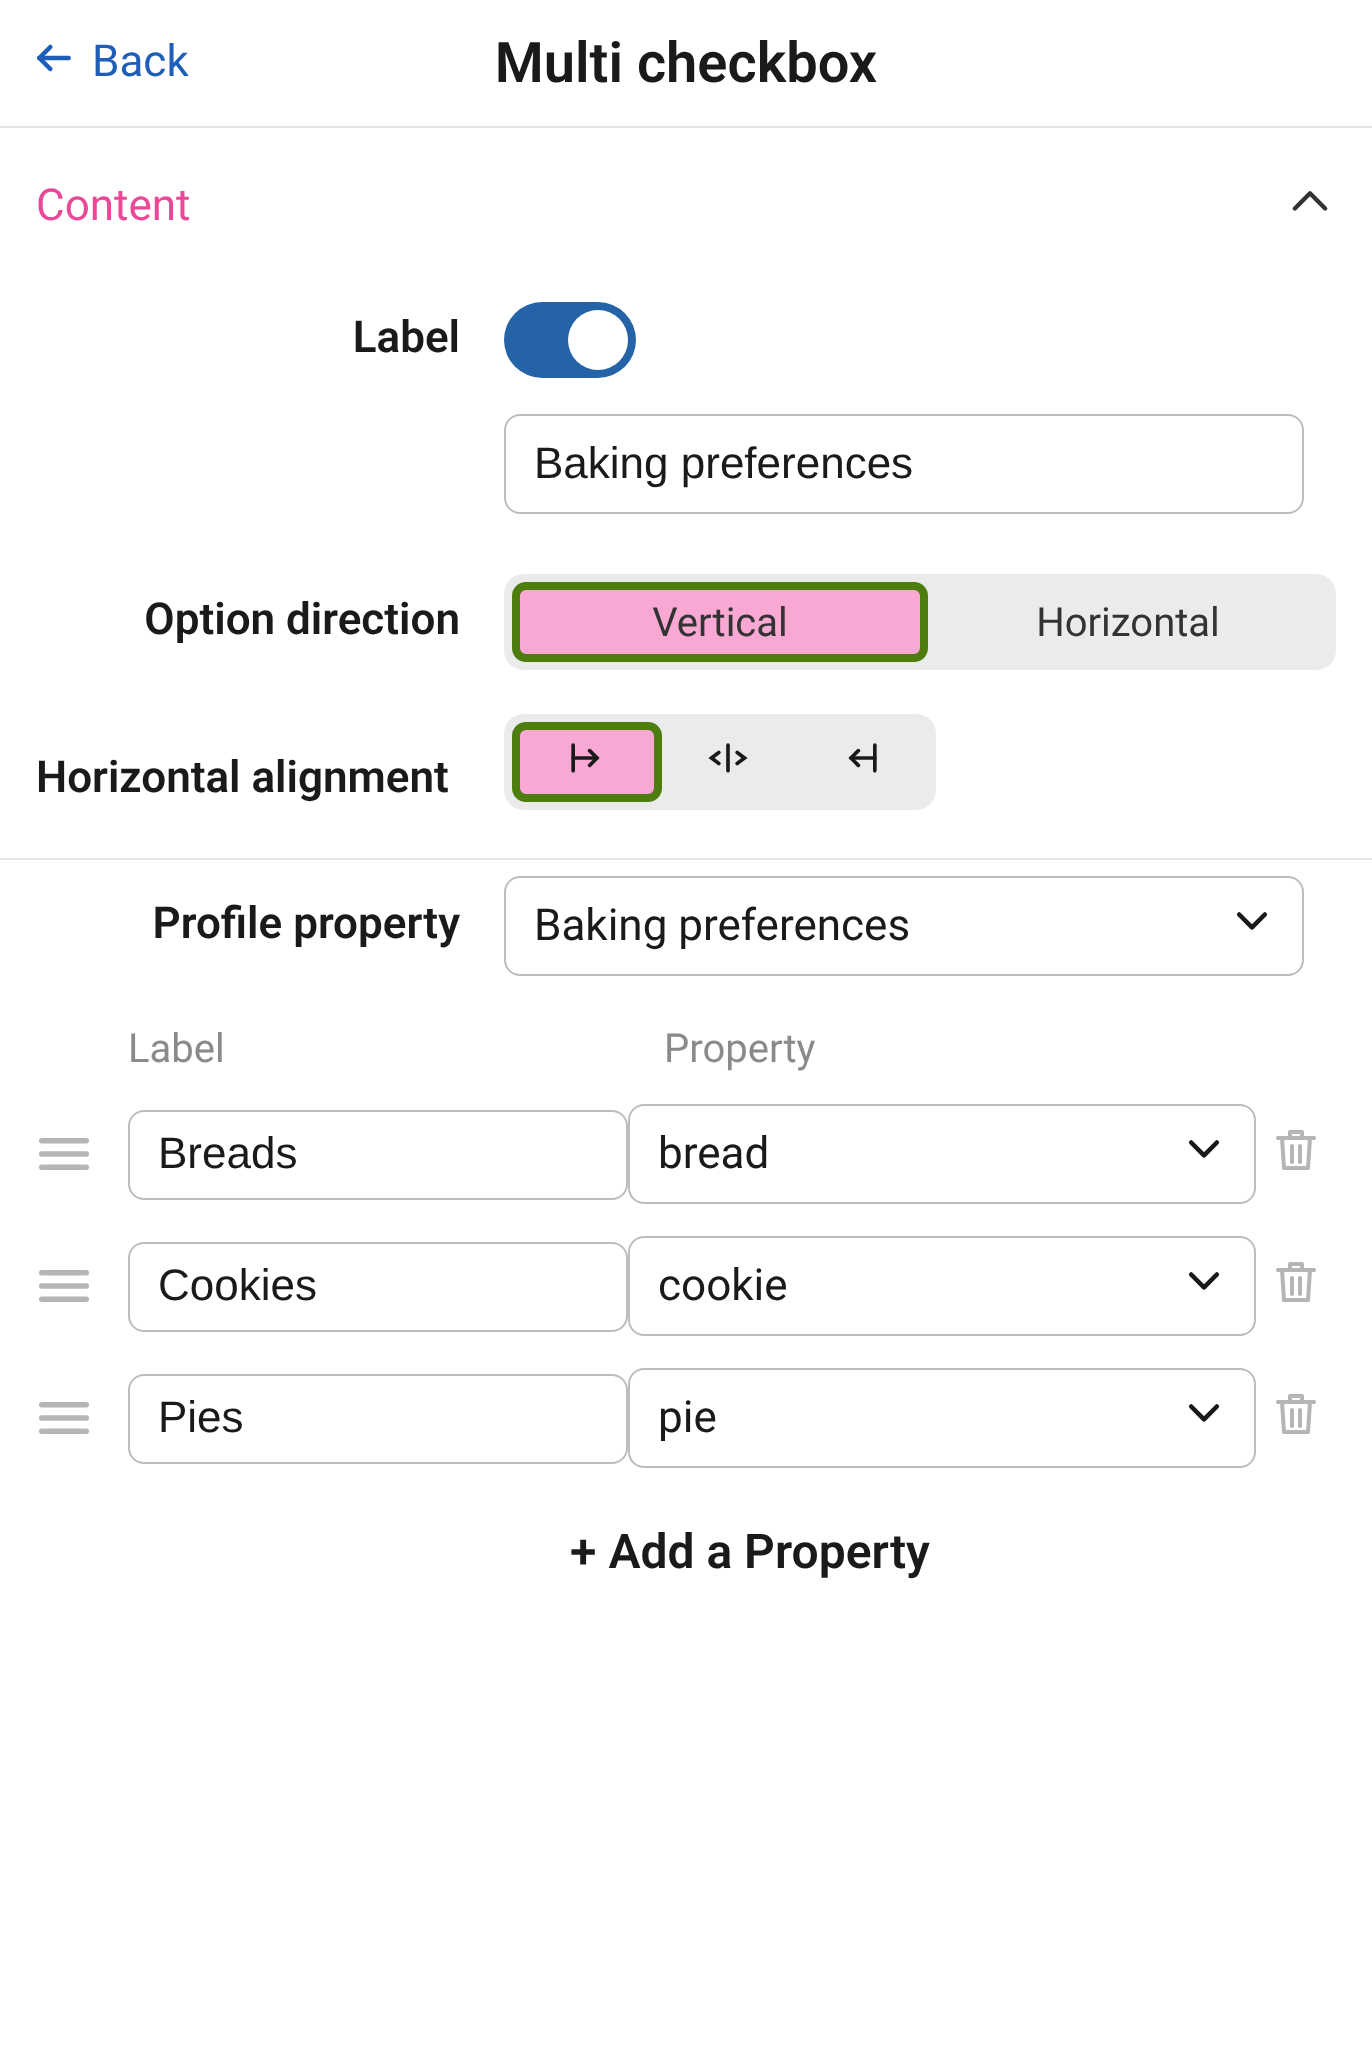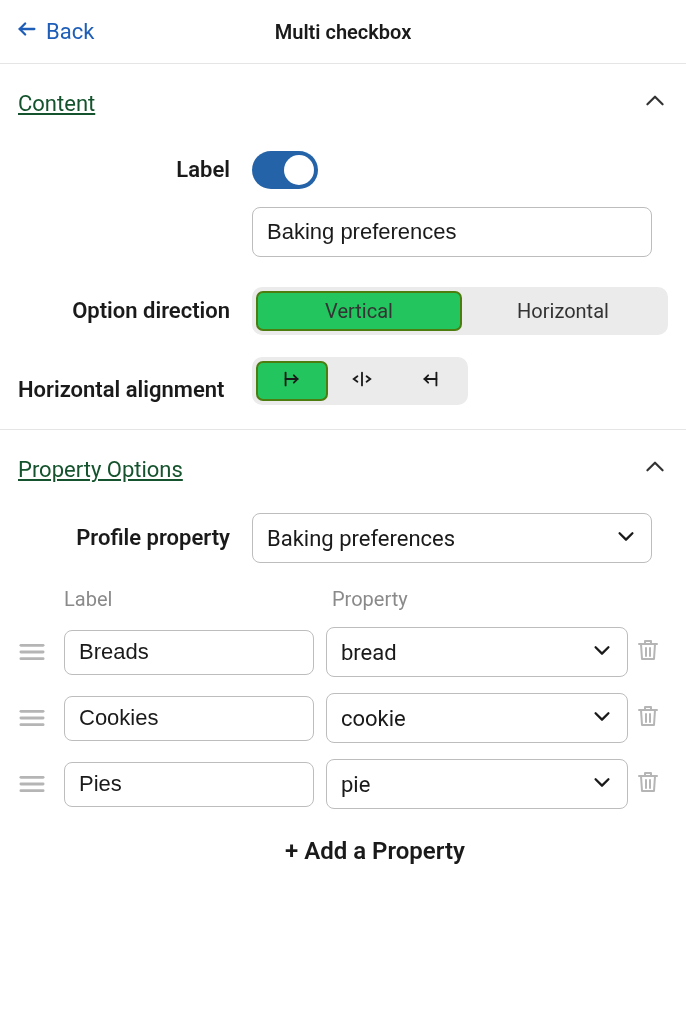--- a/index.html
+++ b/index.html
@@ -26,36 +26,35 @@
     gap: 8px;
     color: #1e5eb8;
     font-size: 22px;
     cursor: pointer;
   }
   .back-btn svg { width: 22px; height: 22px; stroke: #1e5eb8; }
   .header-title {
     position: absolute;
     left: 50%;
     transform: translateX(-50%);
-    font-size: 20px;
+    font-size: 28px;
     font-weight: 600;
   }
 
   
   .section-header {
     display: flex;
     align-items: center;
     justify-content: space-between;
     padding: 24px 18px 20px 18px;
     border-bottom: 1px solid transparent;
   }
   .section-header .title {
     font-size: 22px;
-    color: #14532d;
-    text-decoration: underline;
+    color: #ec4899;
   }
   .section-wrap { border-bottom: 1px solid #e5e5e5; padding-bottom: 24px; }
   .chevron-up svg { width: 26px; height: 26px; stroke: #333; }
 
   
   .form-rows { padding: 0 18px; }
   .form-row {
     display: flex;
     align-items: center;
     margin-top: 12px;
@@ -122,22 +121,22 @@
     display: flex;
     align-items: center;
     justify-content: center;
     height: 40px;
     border-radius: 7px;
     font-size: 20px;
     color: #333;
     cursor: pointer;
   }
   .segment.active {
-    background: #22c55e;
-    border: 2px solid #4d7c0f;
+    background: #f9a8d4;
+    border: 4px solid #4d7c0f;
   }
   .segment svg { width: 22px; height: 22px; }
 
   
   .prop-rows { padding: 0 18px; }
   .prop-select-row {
     display: flex;
     align-items: center;
     margin-top: 8px;
   }
@@ -176,21 +175,20 @@
   .drag-handle {
     width: 46px; flex: 0 0 46px;
     display: flex; align-items: center; justify-content: flex-start;
     cursor: grab;
   }
   .drag-handle svg { width: 28px; height: 20px; stroke: #b5b5b5; }
   .option-row .text-input.small {
     width: 250px; flex: 0 0 250px; height: 45px;
   }
   .option-row .select.small {
-    margin-left: 12px;
     flex: 1;
     min-width: 0;
     justify-content: flex-end;
   }
   .trash-btn {
     width: 40px; flex: 0 0 40px;
     display: flex; align-items: center; justify-content: center;
     cursor: pointer;
   }
   .trash-btn svg { width: 24px; height: 24px; stroke: #b5b5b5; }
@@ -293,28 +291,20 @@
                 </svg>
             </span>
           </div>
         </div>
       </div>
     </div>
   </div>
 </div>
 
 <div>
-  <div class="section-header">
-    <span class="title">Property Options</span>
-    <span class="chevron-up">
-      <svg viewBox="0 0 24 24" fill="none" stroke-width="2" stroke-linecap="round" stroke-linejoin="round">
-          <polyline points="5 15 12 8 19 15"></polyline>
-        </svg>
-    </span>
-  </div>
 
   <div class="prop-rows">
 
     <div class="prop-select-row">
       <div class="form-label-col">Profile property</div>
       <div class="form-control-col">
         <div class="select" style="width:400px">
           <span>Baking preferences</span>
           <span class="select-caret">
             <svg viewBox="0 0 24 24" fill="none" stroke-width="2.5" stroke-linecap="round" stroke-linejoin="round">

